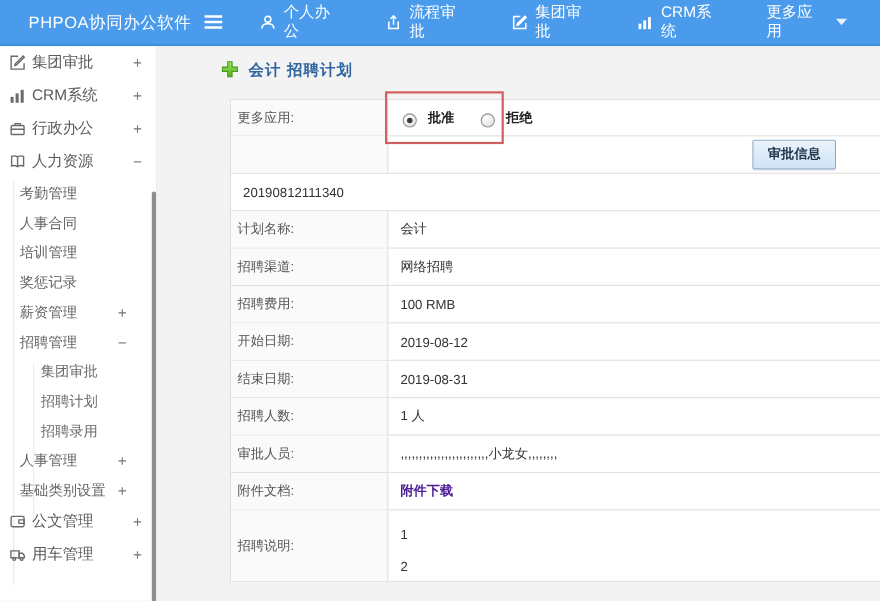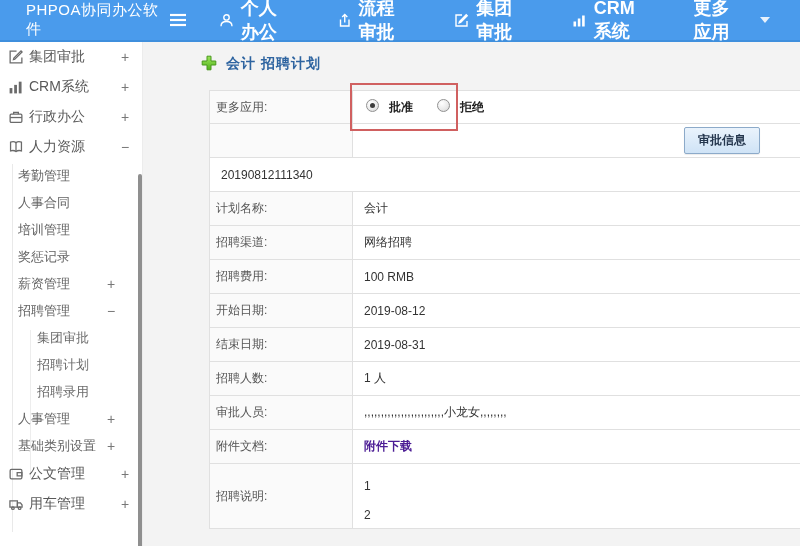--- a/index.html
+++ b/index.html
@@ -4,21 +4,21 @@
 <style>
   * { margin:0; padding:0; box-sizing:border-box; }
   html,body { width:800px; height:546px; overflow:hidden; font-family:"Liberation Sans","DejaVu Sans",sans-serif; background:#f3f3f3; }
 
   
   .navbar { position:absolute; left:0; top:0; width:800px; height:42px; background:#4a9bec; border-bottom:2px solid #3f8fdd; display:flex; align-items:center; color:#fff; }
   .brand { font-size:15px; padding-left:26px; width:185px; letter-spacing:.5px; }
   .hamburger { width:34px; text-align:center; cursor:pointer; }
   .hamburger svg { display:block; margin:0 auto; }
   .nav-items { display:flex; align-items:center; margin-left:14px; }
-  .nav-item { display:flex; align-items:center; gap:7px; color:#fff; font-size:18px; padding:0 12px; margin-right:18px; cursor:pointer; text-decoration:none; height:24px;font-weight:bold; }
+  .nav-item { display:flex; align-items:center; gap:7px; color:#fff; font-size:14px; padding:0 12px; margin-right:18px; cursor:pointer; text-decoration:none; height:24px; }
   .nav-item svg { display:block; }
   .caret { width:0; height:0; border-left:5px solid transparent; border-right:5px solid transparent; border-top:6px solid #e8f2fc; margin-left:6px; }
 
   
   .sidebar { position:absolute; left:0; top:42px; width:143px; bottom:0; background:#fff; }
   .sb-item { position:relative; display:flex; align-items:center; color:#595959; cursor:pointer; }
   .sb-item.lvl1 { height:30px; font-size:14px; padding-left:29px; }
   .sb-item.lvl2 { height:27px; font-size:13px; padding-left:18px; color:#646464; }
   .sb-item.lvl3 { height:27px; font-size:13px; padding-left:37px; color:#6b6b6b; }
   .sb-icon { position:absolute; left:8px; top:50%; transform:translateY(-50%); width:16px; height:16px; }
@@ -38,21 +38,21 @@
   .form-table { position:absolute; left:66px; top:48px; width:900px; background:#fff; border:1px solid #e0e0e0; border-right:none; }
   .f-row { display:flex; border-bottom:1px solid #e0e0e0; }
   .f-row:last-child { border-bottom:none; }
   .f-label { width:143px; min-width:143px; background:#fafafa; border-right:1px solid #e0e0e0; color:#555; font-size:12px; display:flex; align-items:center; padding-left:6px; }
   .f-value { flex:1; display:flex; align-items:center; padding-left:11px; font-size:12px; color:#333; }
   .row-status { height:33px; }
   .row-button { height:34px; }
   .row-std { height:34px; }
   .row-tall { height:64px; }
 
-  .radio-group { display:flex; align-items:flex-start; gap:10px; padding-left:2px; }
+  .radio-group { display:flex; align-items:flex-end; gap:10px; padding-left:2px; }
   .radio { width:13px; height:13px; border-radius:50%; border:1px solid #919191; background:radial-gradient(circle at 35% 30%, #ffffff 0%, #e9e9e9 60%, #cfcfcf 100%); position:relative; cursor:pointer; }
   .radio.checked::after { content:''; position:absolute; left:3px; top:3px; width:5px; height:5px; border-radius:50%; background:#3c3c3c; }
   .radio-label { font-size:12px; font-weight:bold; color:#222; margin-right:14px; cursor:pointer; }
 
   .approve-btn { margin-left:320px; background:linear-gradient(#eaf3fc,#cfe3f6); border:1px solid #8caac9; border-radius:2px; color:#24364d; font-size:12px; font-weight:bold; padding:4px 13px; cursor:pointer; box-shadow:0 1px 1px rgba(0,0,0,.08); font-family:inherit; }
 
   .red-box { position:absolute; left:207px; top:41px; width:108px; height:48px; border:2px solid #d06060; z-index:5; pointer-events:none; }
 
   .link { color:#4c1d95; font-weight:bold; text-decoration:none; cursor:pointer; }
   .multiline { display:block; padding-top:8px; line-height:29px; }

